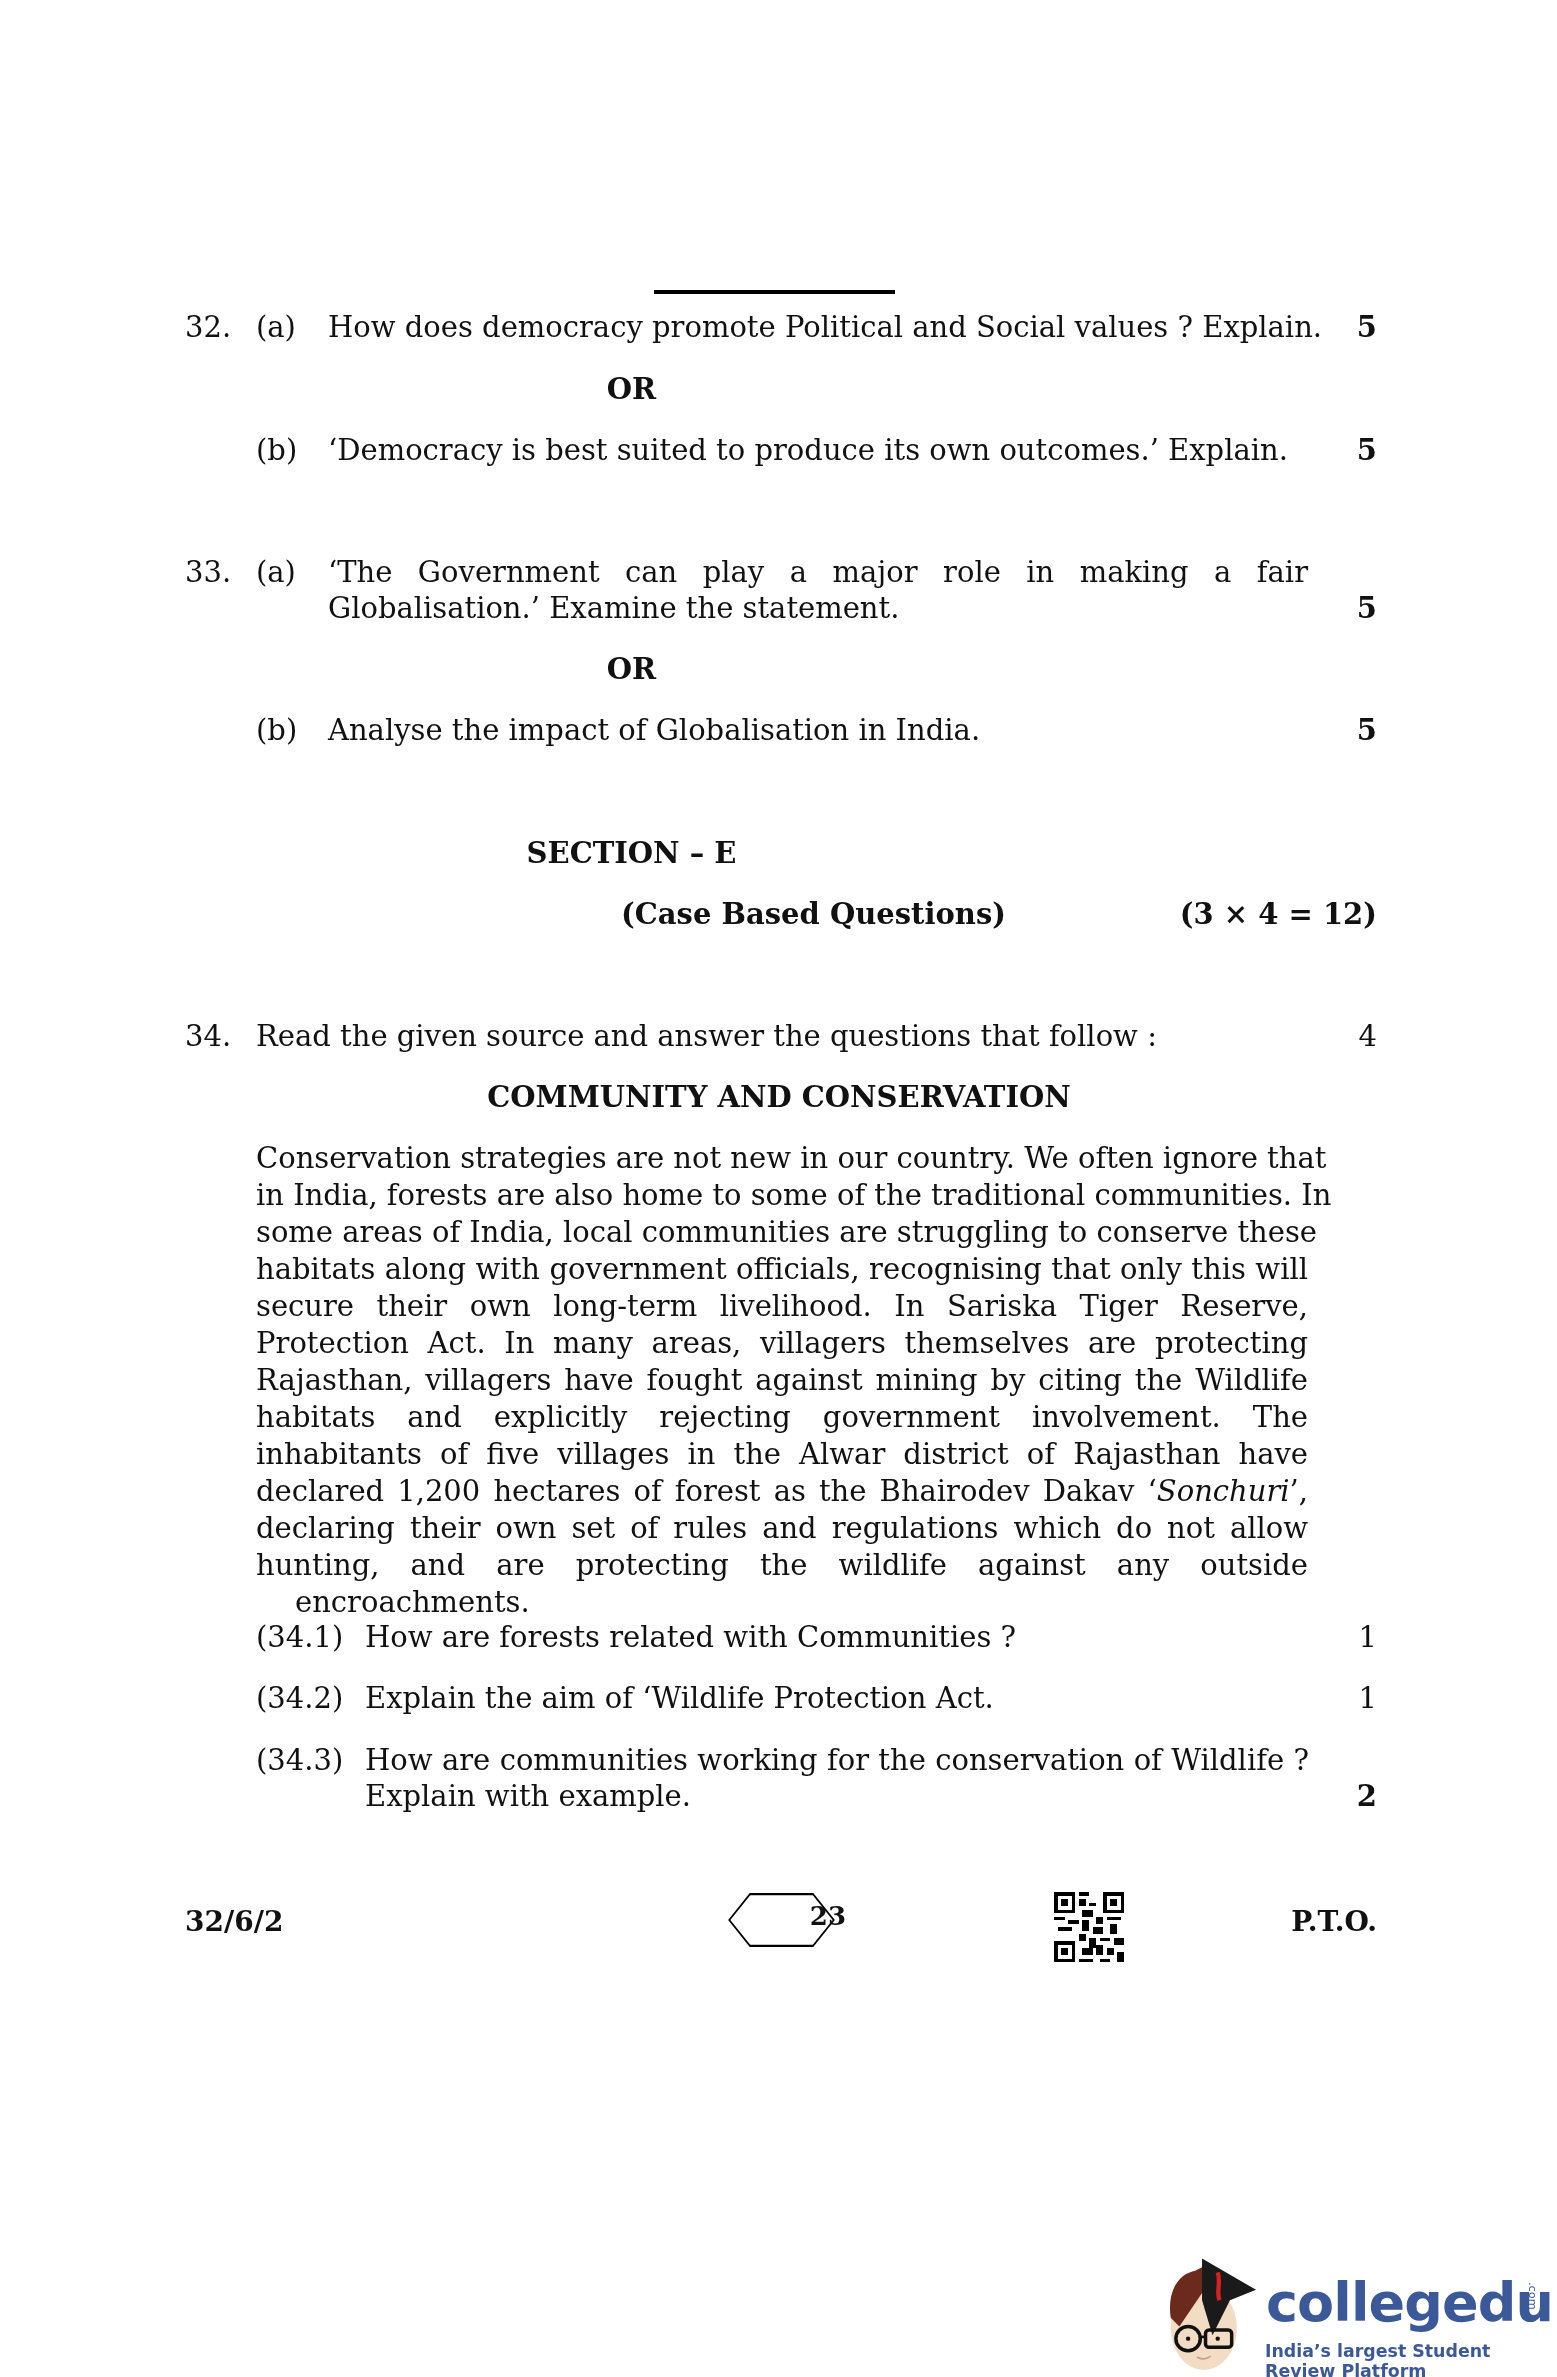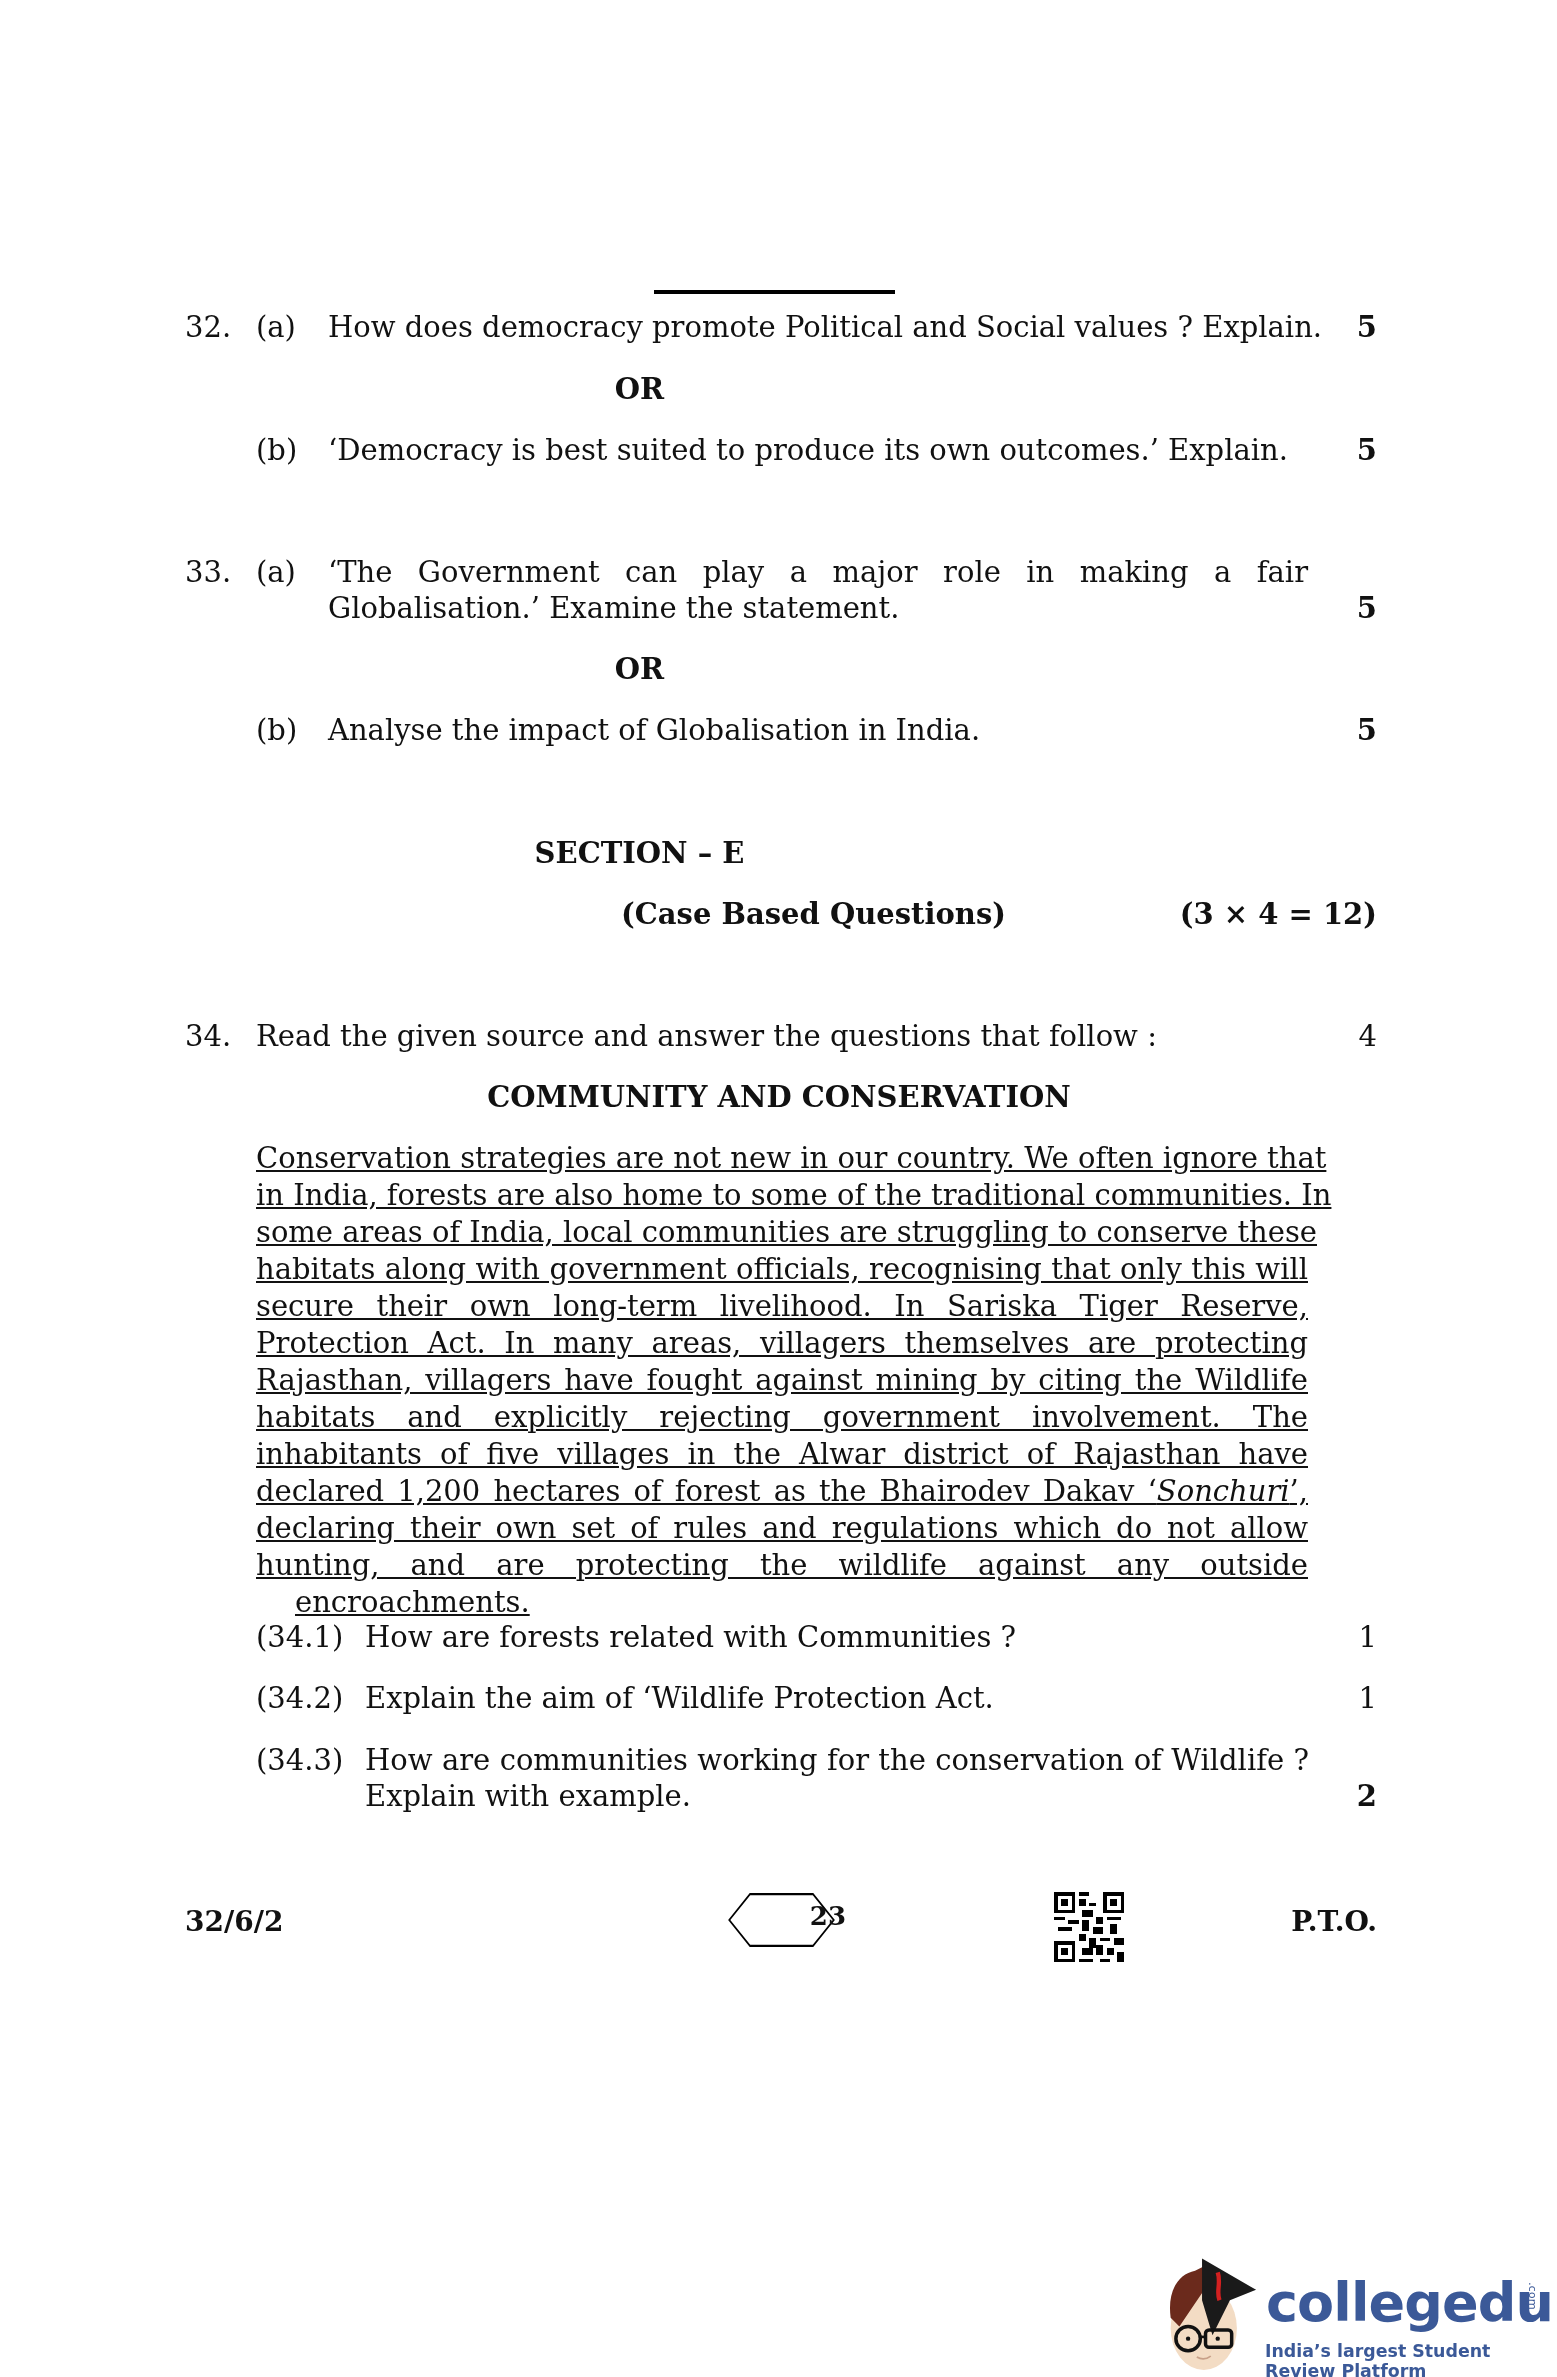--- a/index.html
+++ b/index.html
@@ -11,26 +11,26 @@
   .abs { position: absolute; }
   .txt { font-size: 29px; line-height: 35px; white-space: nowrap; }
   .bold { font-weight: bold; }
   .top-rule { left: 654px; top: 290px; width: 241px; height: 4.4px; background: #000; }
 
   .qno { left: 185px; }
   .sub { left: 256px; }
   .qtext { left: 328px; }
   .marks { right: 181px; text-align: right; font-weight: bold; }
   .marks.light { font-weight: normal; }
-  .center { left: 12px; width: 1255px; text-align: center; }
+  .center { left: 4px; width: 1255px; text-align: center; }
 
   .justify-line { text-align: justify; text-align-last: justify; white-space: normal; }
 
   .passage { left: 256px; width: 1052px; font-size: 29px; line-height: 37px; }
-  .passage .pl { display: block; text-align: justify; text-align-last: justify; height: 37px; white-space: nowrap; text-decoration: underline; }
+  .passage .pl { display: block; text-align: justify; text-align-last: justify; height: 37px; white-space: nowrap; }
   .passage .pl.last { text-align-last: left; margin-left: 39px; }
   .it { font-style: italic; }
 
   .subq-no { left: 256px; }
   .subq-text { left: 365px; }
 
   .footer-code { left: 185px; top: 1905px; font-size: 28px; font-weight: bold; }
   .pto { right: 181px; top: 1905px; font-size: 28px; font-weight: bold; }
   .page-hex { left: 717px; top: 1893px; width: 129px; height: 54px; }
   .page-num { left: 717px; top: 1901px; width: 129px; text-align: right; font-size: 26px; font-weight: bold; }

